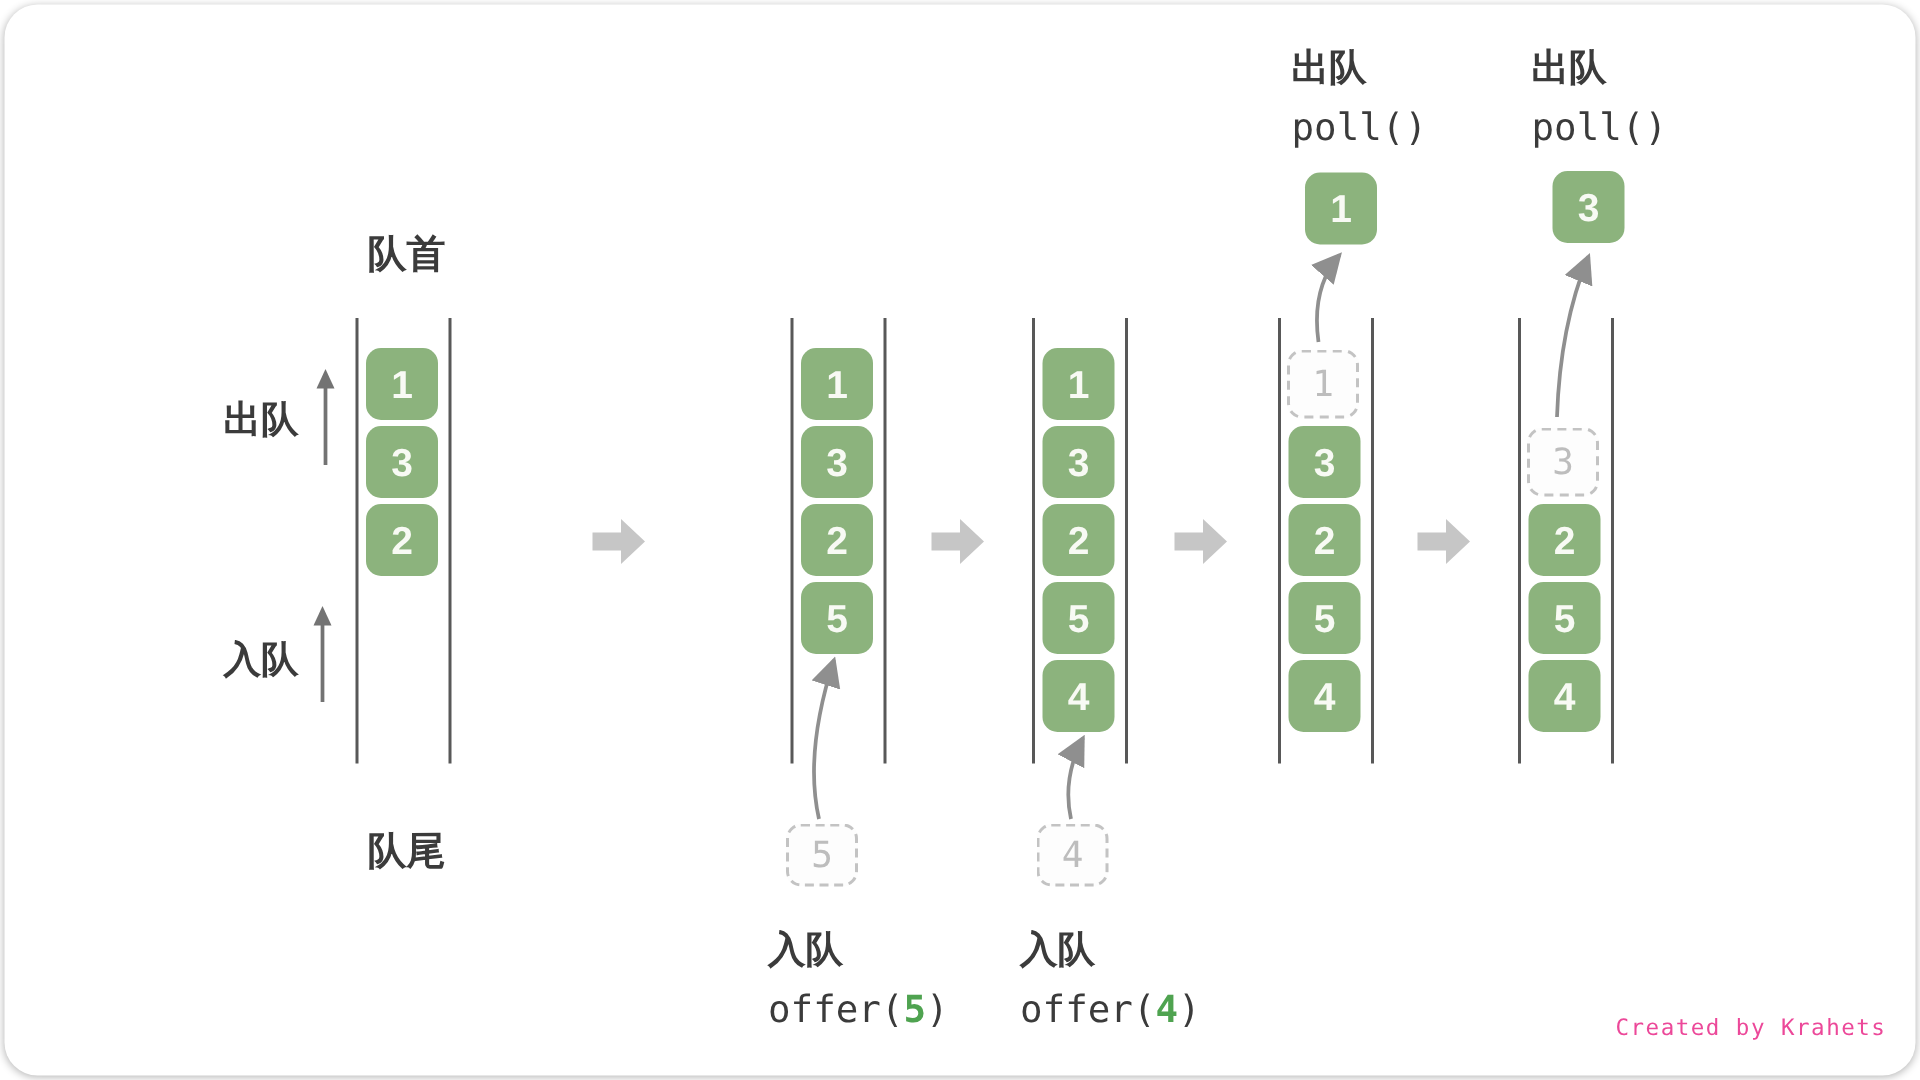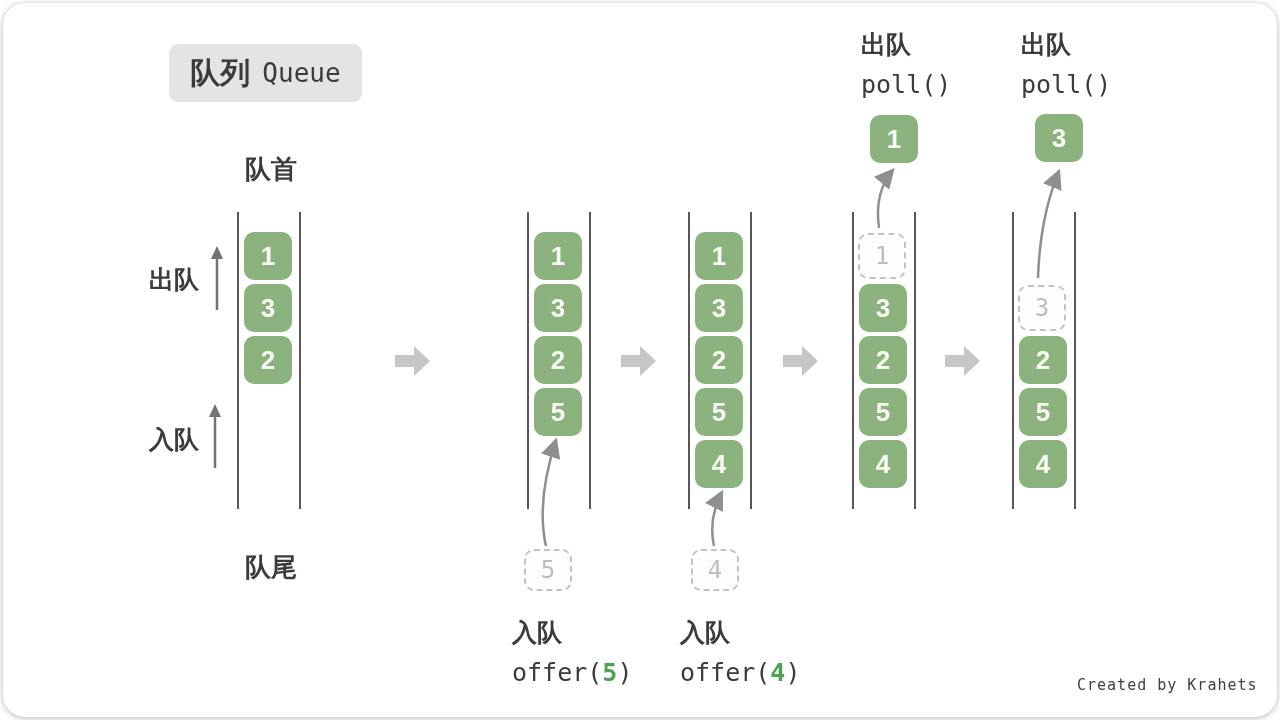--- a/index.html
+++ b/index.html
@@ -40,34 +40,30 @@
     display:flex; align-items:center; justify-content:center;
   }
   .dbox.pending { height:42px; }
   .op { position:absolute; }
   .op .line1 { font-weight:700; font-size:25px; color:#3B3B3B; margin-bottom:9px; }
   .op .line2 { font-family:"DejaVu Sans Mono", monospace; font-size:25px; color:#3B3B3B;text-align:right; }
   .code-arg { color:#4FA350; font-weight:700; }
   .watermark {
     position:absolute; left:1077px; top:676px;
     font-family:"DejaVu Sans Mono", monospace; font-size:15px;
-    letter-spacing:1px; color:#404040;
+    letter-spacing:1px; color:#ec4899;
   }
   svg { position:absolute; overflow:visible; }
 </style>
 </head>
 <body>
 
 <div class="canvas">
   <div class="card"></div>
 
-  <div class="title-badge">
-    <span class="t-zh">队列</span>
-    <span class="t-en">Queue</span>
-  </div>
 
   <div class="lbl" style="left:236px; top:152px;">队首</div>
   <div class="lbl" style="left:236px; top:550px;">队尾</div>
 
   <div class="side-lbl" style="left:149px; top:263px;">出队</div>
   <svg style="left:208px; top:244px;" width="18" height="70" viewBox="0 0 18 70">
     <line x1="9" y1="66" x2="9" y2="12" stroke="#737373" stroke-width="2.5"></line>
     <polygon points="3,15 9,2 15,15" fill="#737373"></polygon>
   </svg>
   <div class="side-lbl" style="left:149px; top:423px;">入队</div>

